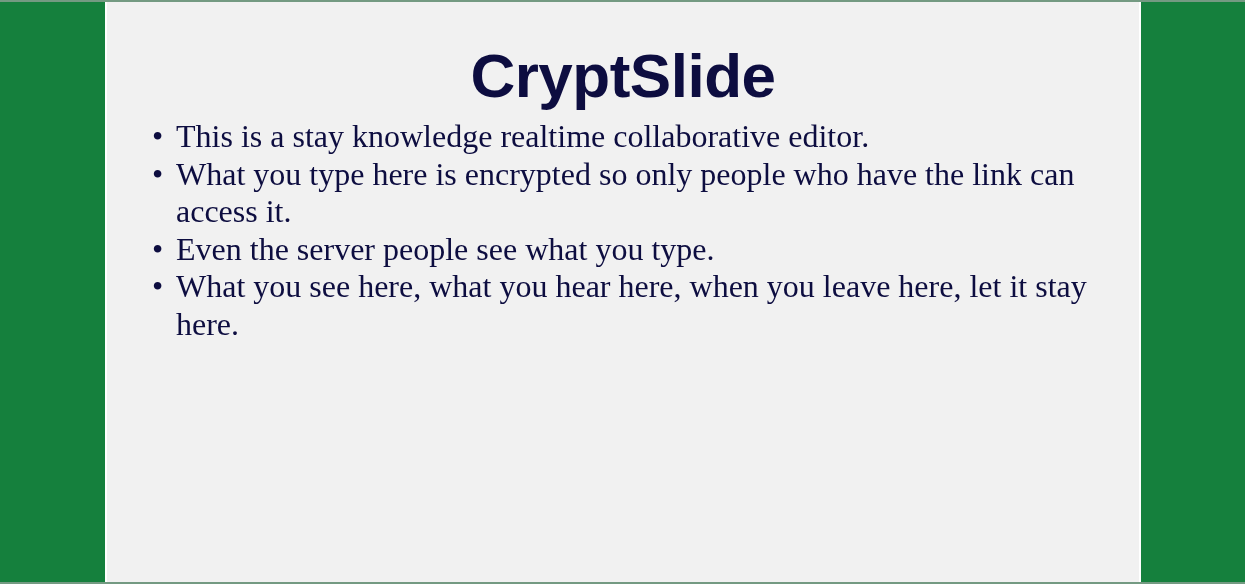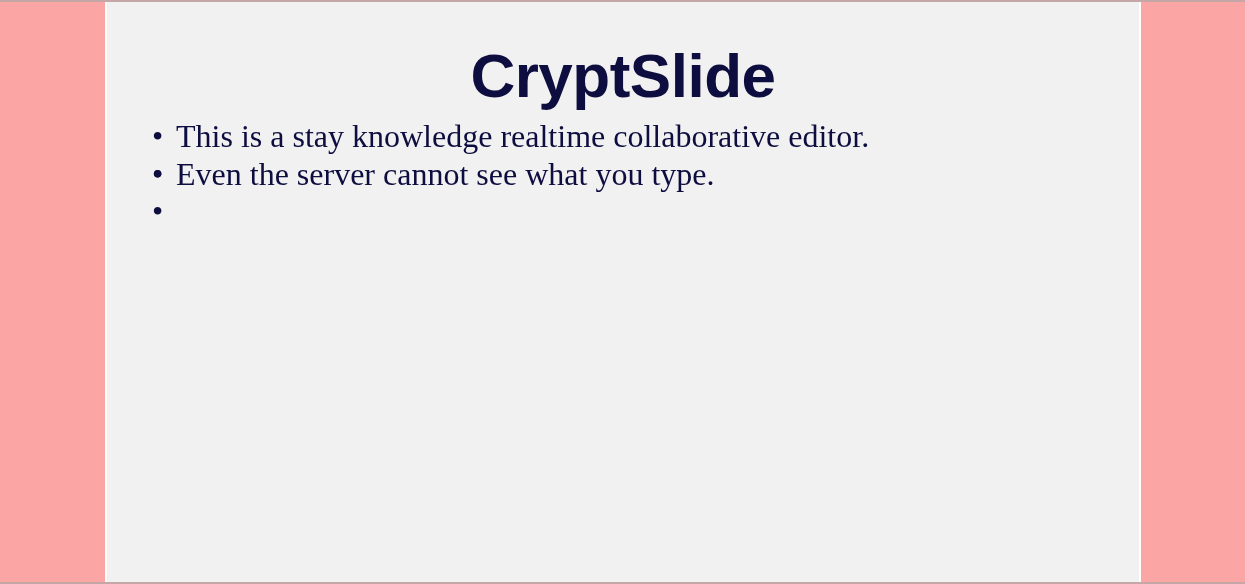--- a/index.html
+++ b/index.html
@@ -11,21 +11,21 @@
     width: 1245px;
     height: 584px;
     overflow: hidden;
     font-family: "Liberation Serif", "DejaVu Serif", serif;
   }
 
   #app-root {
     position: relative;
     width: 1245px;
     height: 584px;
-    background: #fca5a5;
+    background: #15803d;
     box-sizing: border-box;
     text-decoration: underline;
   }
 
   
   .edge-rule {
     position: absolute;
     left: 0;
     width: 1245px;
     height: 2px;
@@ -124,29 +124,31 @@
 
     <ul id="bullet-list">
 
       <li class="bullet-item">
         <span class="bullet-marker">•</span>
         <span class="bullet-text">This is a stay knowledge realtime collaborative editor.</span>
       </li>
 
       <li class="bullet-item">
         <span class="bullet-marker">•</span>
+        <span class="bullet-text">What you type here is encrypted so only people who have the link can access it.</span>
       </li>
 
       <li class="bullet-item">
         <span class="bullet-marker">•</span>
-        <span class="bullet-text">Even the server cannot see what you type.</span>
+        <span class="bullet-text">Even the server people see what you type.</span>
       </li>
 
       <li class="bullet-item">
         <span class="bullet-marker">•</span>
+        <span class="bullet-text">What you see here, what you hear here, when you leave here, let it stay here.</span>
       </li>
 
     </ul>
 
   </div>
 
   <div class="edge-rule bottom"></div>
 
 </div>
 

